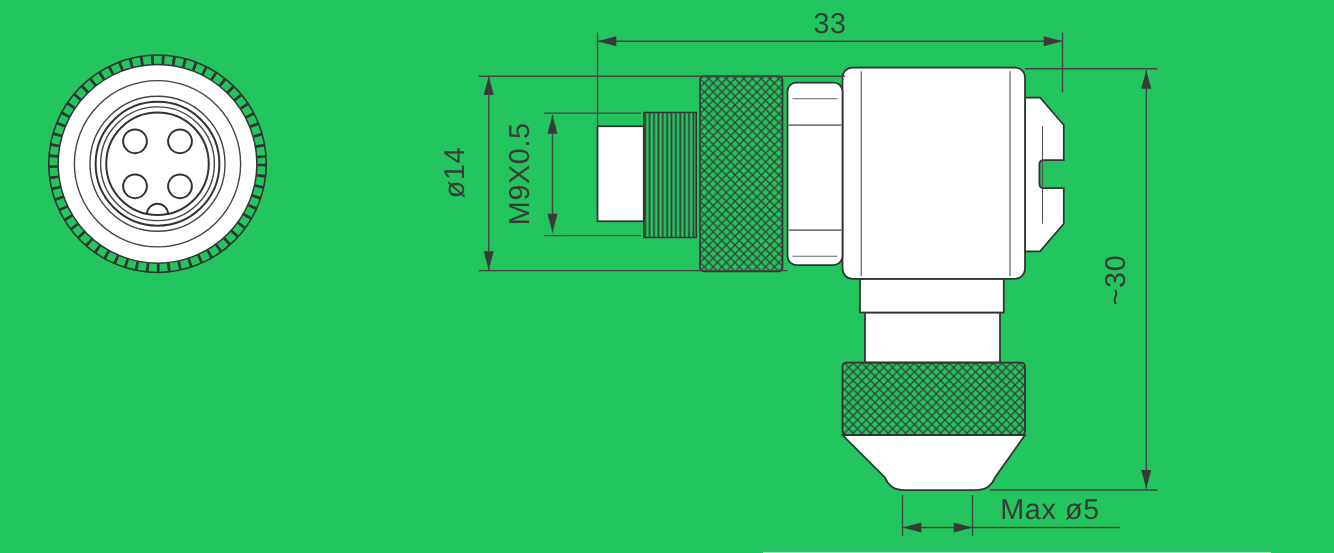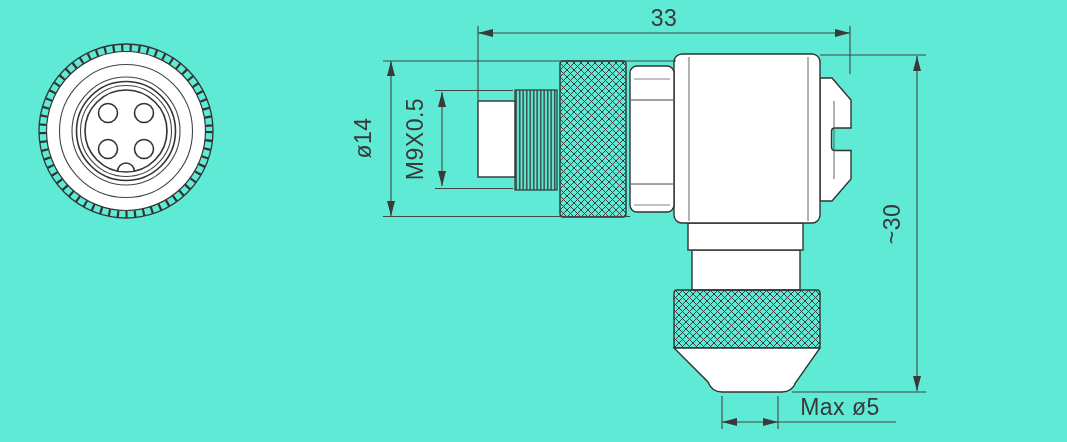--- a/index.html
+++ b/index.html
@@ -1,19 +1,19 @@
 <!DOCTYPE html>
 <html><head>
 <meta charset="utf-8">
 <style>
   html,body{margin:0;padding:0;background:#ffffff;}
   .stage{
     position:relative;
     width:1067px;height:442px;
-    background:#5eead4;
+    background:#22c55e;
     font-family:"Liberation Sans", sans-serif;
     overflow:hidden;
   }
   svg text{
     fill:#3a3a3a;
     font-family:"Liberation Sans","DejaVu Sans",sans-serif;
     font-size:23px;
     letter-spacing:0.5px;
   }
   .outline{stroke:#333;stroke-width:1.4;fill:#fff;}

